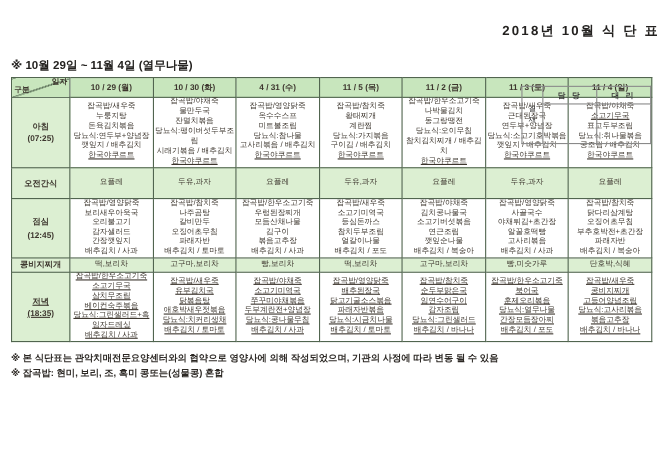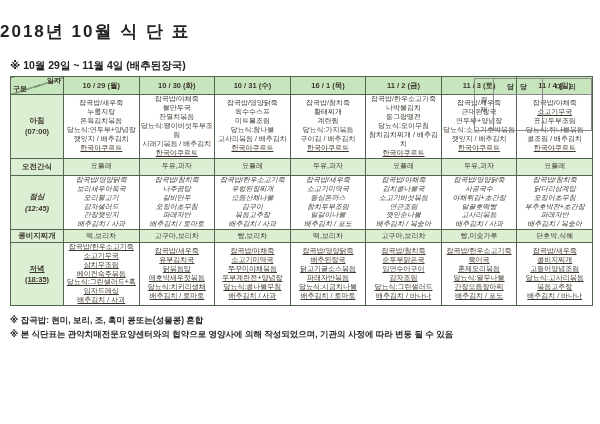--- a/index.html
+++ b/index.html
@@ -8,21 +8,21 @@
     --border:#51654f;
     --text:#3d362e;
   }
   html,body{margin:0;padding:0;}
   body{
     width:600px;height:424px;overflow:hidden;position:relative;
     background:#ffffff;color:var(--text);
     font-family:"Liberation Sans","DejaVu Sans",sans-serif;
   }
   .title{
-    text-align:left;font-size:17px;font-weight:bold;color:#242220;
+    text-align:right;font-size:12px;font-weight:bold;color:#242220;
     margin:20px 0 0 0;letter-spacing:2px;
   }
   table{border-collapse:collapse;}
   
   .approval{position:absolute;top:78px;right:8px;}
   .approval td{border:1px solid #8a8a8a;text-align:center;color:#3a3a3a;}
   .approval .stamp{width:16px;font-size:7px;line-height:1.3;padding:1px;}
   .approval .acol{width:46px;height:13px;font-size:7px;font-weight:bold;letter-spacing:2px;}
   .approval .asign{height:33px;}
   .subtitle{font-size:10.5px;font-weight:bold;margin:16px 0 3px 10px;color:#242220;}
@@ -66,51 +66,51 @@
     <td class="acol">담 당</td>
     <td class="acol">대 리</td>
   </tr>
   <tr>
     <td class="asign"></td>
     <td class="asign"></td>
   </tr>
 </tbody>
   </table>
 
-<div class="subtitle">※  10월 29일  ~  11월 4일 (배추된장국)</div>
+<div class="subtitle">※  10월 29일  ~  11월 4일 (열무나물)</div>
 
 <table class="menu">
   <colgroup>
     <col style="width:53px">
     <col>
       <col>
       <col>
       <col>
       <col>
       <col>
       <col>
   </colgroup>
   <tbody>
       <tr style="height: 17px;">
         <td class="corner">
           <span class="c-top">일자</span>
           <span class="c-bot">구분</span>
         </td>
         <td class="date-h">10 / 29 (월)</td>
         <td class="date-h">10 / 30 (화)</td>
-        <td class="date-h">10 / 31 (수)</td>
-        <td class="date-h">16 / 1 (목)</td>
+        <td class="date-h">4 / 31 (수)</td>
+        <td class="date-h">11 / 5 (목)</td>
         <td class="date-h">11 / 2 (금)</td>
         <td class="date-h">11 / 3 (토)</td>
         <td class="date-h">11 / 4 (일)</td>
       </tr>
       <tr class="meal" style="height: 46px;">
         <td class="rlabel">
           <div>아침</div>
-          <div>(07:00)</div>
+          <div>(07:25)</div>
         </td>
         <td>
           <span class="menu-line">잡곡밥/새우죽</span>
           <span class="menu-line">누룽지탕</span>
           <span class="menu-line">돈육김치볶음</span>
           <span class="menu-line">당뇨식:연두부+양념장</span>
           <span class="menu-line">깻잎지 / 배추김치</span>
           <span class="menu-line u">한국야쿠르트</span>
         </td>
         <td>
@@ -155,21 +155,21 @@
         </td>
         <td>
           <span class="menu-line">잡곡밥/야채죽</span>
           <span class="menu-line u">소고기무국</span>
           <span class="menu-line">표고두부조림</span>
           <span class="menu-line">당뇨식:취나물볶음</span>
           <span class="menu-line">콩조림 / 배추김치</span>
           <span class="menu-line u">한국야쿠르트</span>
         </td>
       </tr>
-      <tr class="snack" style="height: 17px;">
+      <tr class="snack" style="height: 28px;">
         <td class="rlabel">
           <div>오전간식</div>
         </td>
         <td>
           <span class="menu-line">요플레</span>
         </td>
         <td>
           <span class="menu-line">두유,과자</span>
         </td>
         <td>
@@ -181,21 +181,21 @@
         <td>
           <span class="menu-line">요플레</span>
         </td>
         <td>
           <span class="menu-line">두유,과자</span>
         </td>
         <td>
           <span class="menu-line">요플레</span>
         </td>
       </tr>
-      <tr class="meal" style="height: 46px; font-style: italic;">
+      <tr class="meal" style="height: 46px;">
         <td class="rlabel">
           <div>점심</div>
           <div>(12:45)</div>
         </td>
         <td>
           <span class="menu-line">잡곡밥/영양닭죽</span>
           <span class="menu-line">보리새우아욱국</span>
           <span class="menu-line">오리불고기</span>
           <span class="menu-line">감자샐러드</span>
           <span class="menu-line">간장깻잎지</span>
@@ -335,15 +335,15 @@
           <span class="menu-line">고등어양념조림</span>
           <span class="menu-line">당뇨식:고사리볶음</span>
           <span class="menu-line">볶음고추장</span>
           <span class="menu-line">배추김치 / 바나나</span>
         </td>
       </tr>
     </tbody>
 </table>
 
 <div class="notes">
+  <span class="note-line">※ 본 식단표는 관악치매전문요양센터와의 협약으로 영양사에 의해 작성되었으며, 기관의 사정에 따라 변동 될 수 있음</span>
   <span class="note-line">※ 잡곡밥: 현미, 보리, 조, 흑미 콩또는(성물콩) 혼합</span>
-  <span class="note-line">※ 본 식단표는 관악치매전문요양센터와의 협약으로 영양사에 의해 작성되었으며, 기관의 사정에 따라 변동 될 수 있음</span>
 </div>
 
 </body></html>

